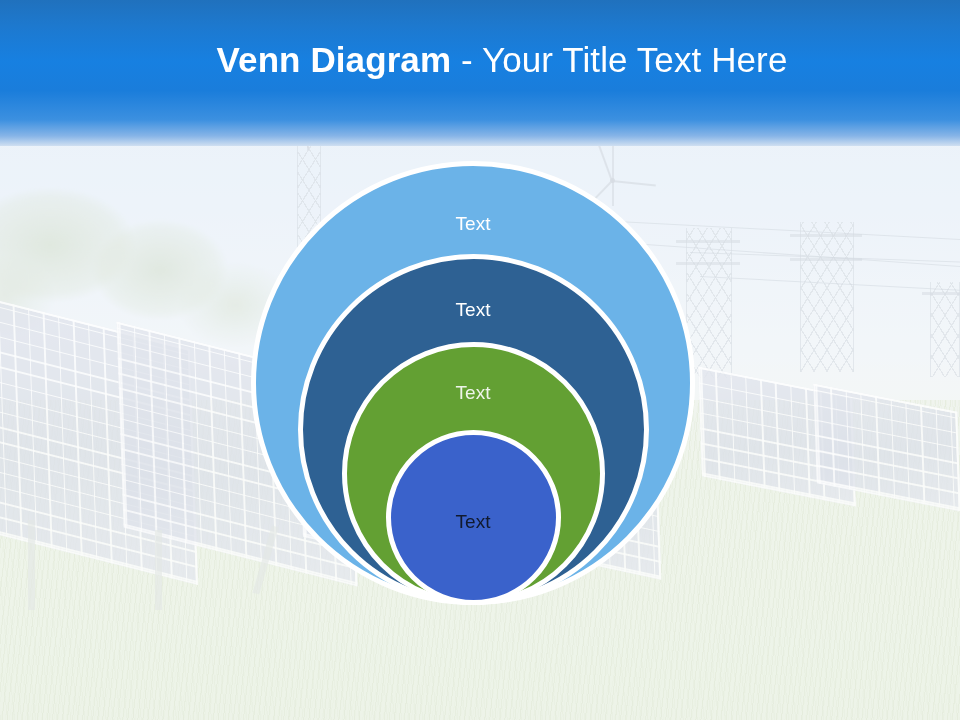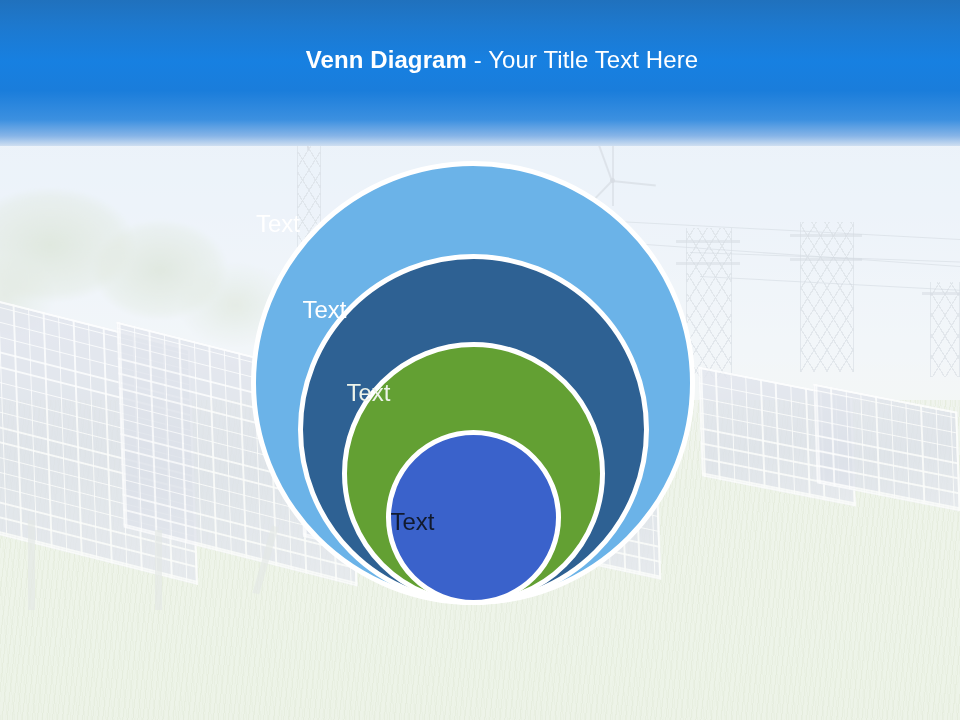--- a/index.html
+++ b/index.html
@@ -160,21 +160,21 @@
       #1a7ddb 62%,
       #3c90e0 82%,
       #86b4e7 93%,
       #cfdff1 100%);
   }
   .title {
     position: absolute;
     left: 0; right: 0;
     top: 38px;
     text-align: center;
-    font-size: 24px;
+    font-size: 35px;
     line-height: 44px;
     color: #ffffff;
     letter-spacing: .1px;
     white-space: nowrap;
     margin-left: 44px;
   }
   .title-strong { font-weight: 700; }
   .title-rest   { font-weight: 400; }
 
   
@@ -187,21 +187,22 @@
   .ring {
     position: absolute;
     border-radius: 50%;
     box-sizing: border-box;
     border: 5px solid #ffffff;
     display: block;
   }
   .ring .ring-label {
     position: absolute;
     left: 0; right: 0;
-    font-size: 24px;
+    text-align: center;
+    font-size: 19px;
     line-height: 26px;
     white-space: nowrap;
   }
 </style>
 </head>
 <body>
 
 <div class="slide">
 
   <div class="photo">

